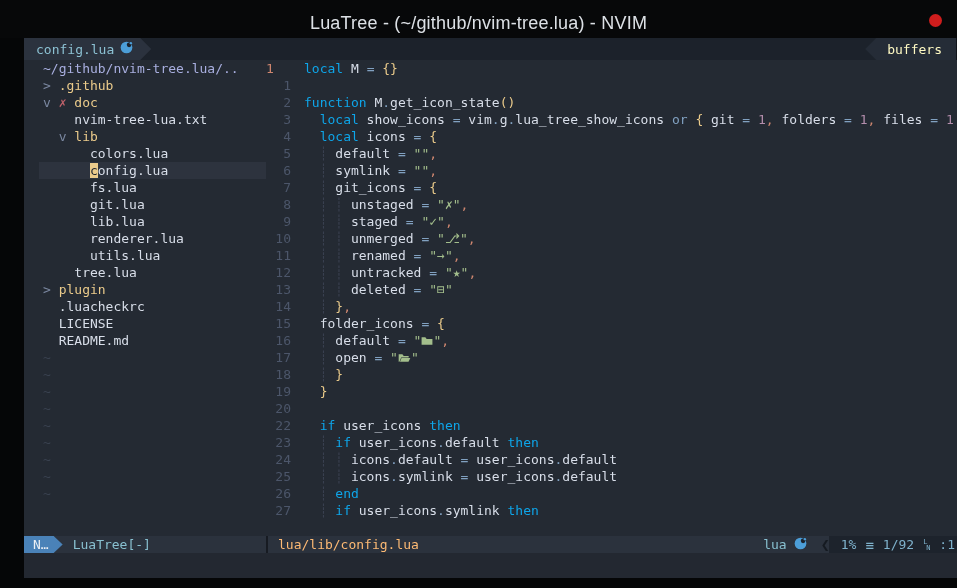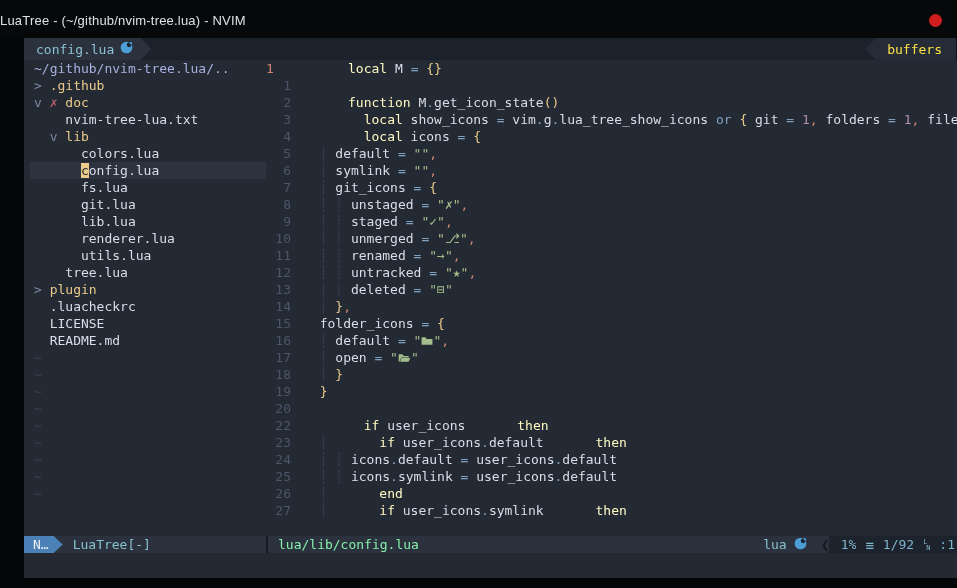--- a/index.html
+++ b/index.html
@@ -3,77 +3,77 @@
 <meta charset="utf-8">
 <style>
   * { margin:0; padding:0; box-sizing:border-box; }
   html,body { width:957px; height:588px; background:#000; overflow:hidden; }
   body { font-family:"DejaVu Sans Mono", monospace; font-size:13px; }
 
   .window { position:absolute; inset:0; background:#050607; }
 
   
   .titlebar { position:absolute; left:0; top:0; width:957px; height:38px; background:#070809; }
-  .titlebar .title { position:absolute; left:0; right:0; top:13px; text-align:left;
-    color:#dde1e6; font-family:"Liberation Sans", sans-serif; font-size:13px; letter-spacing:.2px; }
+  .titlebar .title { position:absolute; left:0; right:0; top:13px; text-align:center;
+    color:#dde1e6; font-family:"Liberation Sans", sans-serif; font-size:18px; letter-spacing:.2px; }
   .close-btn { position:absolute; right:15px; top:14px; width:13px; height:13px; border-radius:50%; background:#cf1d1d; }
 
   
   .frame { position:absolute; left:24px; top:38px; width:941px; height:540px; background:#242a33; }
 
   
   .tabline { position:absolute; left:0; top:0; width:941px; height:22px; background:#1c222b; display:flex; align-items:stretch; }
   .tab-active { display:flex; align-items:center; gap:6px; background:#2b323e; color:#8cc1d3;
     padding:0 18px 0 12px; clip-path:polygon(0 0, calc(100% - 11px) 0, 100% 50%, calc(100% - 11px) 100%, 0 100%); }
   .tab-spacer { flex:1; }
-  .tab-right { display:flex; align-items:center; background:#252c37; color:#fde047;
+  .tab-right { display:flex; align-items:center; background:#252c37; color:#fef9c3;
     padding:0 14px 0 22px; clip-path:polygon(11px 0, 100% 0, 100% 100%, 11px 100%, 0 50%); }
   .tab-endcap { width:9px; background:#10141a; }
 
   
   .main { position:absolute; left:0; top:22px; width:941px; height:476px; display:flex; overflow:hidden; }
-  .tree-pane { width:242px; flex:none; padding-left:10px; overflow:hidden; }
+  .tree-pane { width:242px; flex:none; padding-left:19px; overflow:hidden; }
   .code-pane { flex:1; overflow:hidden; }
 
   .row { height:17px; line-height:17px; white-space:pre; }
   .tree-row { position:relative; padding-left:4px; margin-left:-4px; }
   .tree-row.cursorline { background:#2d333e; }
   .t-root { color:#a9afe0; }
   .t-folder { color:#ebcb8b;margin-top:10px; }
   .t-file { color:#d8dee9; }
   .t-chev { color:#7b88a1; }
   .t-git { color:#bf616a; }
   .t-tilde { color:#39414f; }
   .block-cursor { background:#ebcb8b; color:#22272f; }
 
   .code-line { display:flex; }
   .ln { flex:none; width:25px; margin-right:13px; text-align:right; color:#4c566a; }
   .ln.cur { text-align:left; color:#d08770; }
   .code-text { flex:1; white-space:pre; overflow:hidden; }
 
-  .seg.kw { color:#fef9c3;margin-left:44px; }
+  .seg.kw { color:#0ea5e9; }
   .seg.id { color:#d8dee9; }
   .seg.op { color:#81a1c1; }
   .seg.br { color:#ebcb8b; }
   .seg.str { color:#a3be8c; }
   .seg.num { color:#b48ead; }
   .seg.pun { color:#d08770; }
   .seg.gd { color:#3b4252; }
   .seg.sp { color:#d8dee9; }
   .seg.icon svg { vertical-align:-1px; }
 
   
   .statusline { position:absolute; left:0; top:498px; width:941px; height:17px; display:flex; }
   .sl-left { width:242px; flex:none; background:#2b323d; display:flex; align-items:center; overflow:hidden; }
   .mode-chip { height:17px; line-height:17px; background:#4a82b8; color:#eceff4; padding:0 14px 0 9px;
     clip-path:polygon(0 0, calc(100% - 9px) 0, 100% 50%, calc(100% - 9px) 100%, 0 100%); }
   .sl-title { color:#88c0d0; margin-left:10px; }
   .sl-sep { width:2px; flex:none; background:#171b22; }
   .sl-right { flex:1; background:#2b323d; display:flex; align-items:center; overflow:hidden; }
-  .sl-path { color:#86efac; margin-left:10px; }
+  .sl-path { color:#fdba74; margin-left:10px; }
   .sl-grow { flex:1; }
   .sl-ft { color:#88c0d0; display:flex; align-items:center; gap:7px; margin-right:14px; }
   .sl-chevron { color:#151a21; font-size:15px; font-weight:bold; margin-right:2px; letter-spacing:-3px; }
   .sl-chip { height:17px; background:#1d232c; color:#7fb2cc; display:flex; align-items:center; gap:9px; padding:0 10px 0 12px; }
   .ln-icon { display:inline-flex; flex-direction:column; font-size:7px; line-height:6px; color:#7fb2cc; transform:translateY(0px); }
   .ln-icon i { font-style:normal; }
   .ln-icon i:last-child { padding-left:3px; }
   .lines-glyph { font-size:14px; }
 
   

